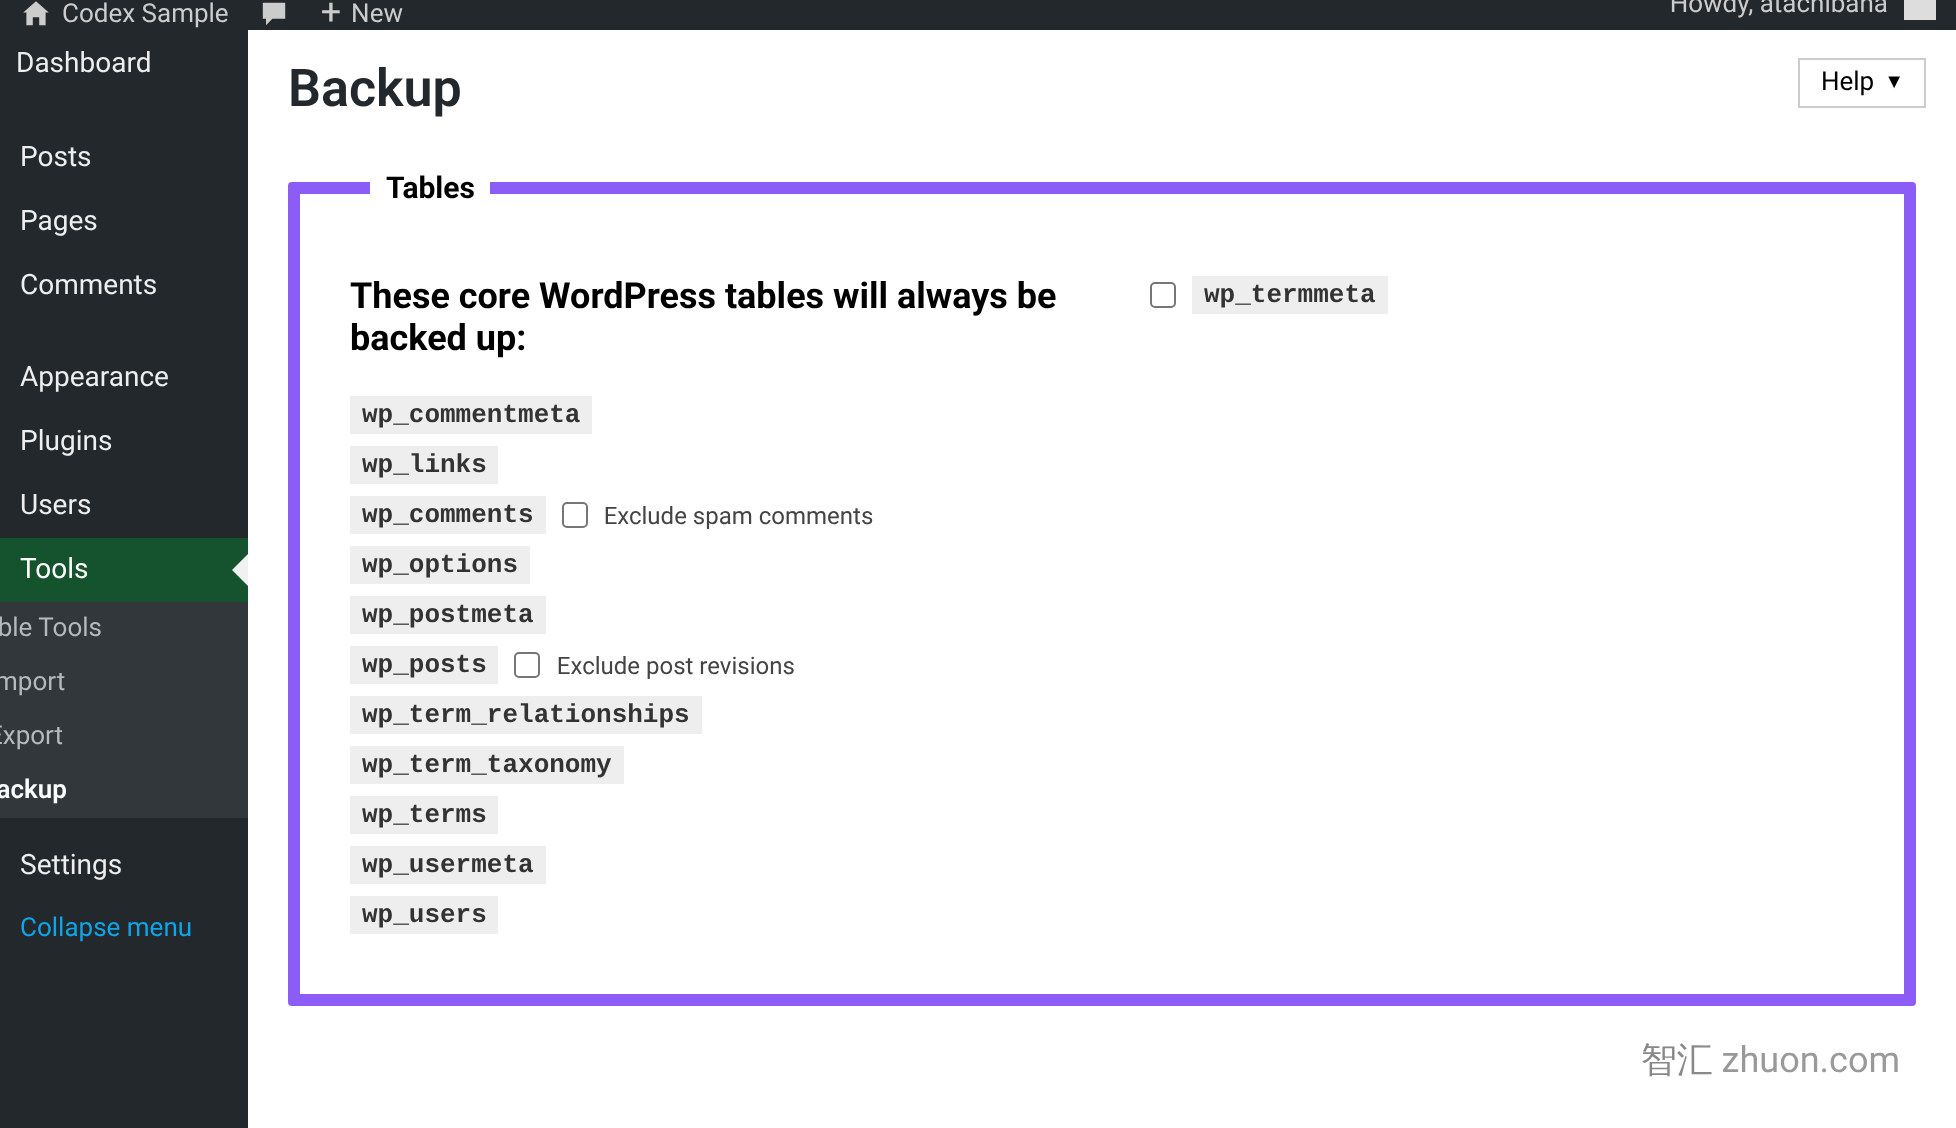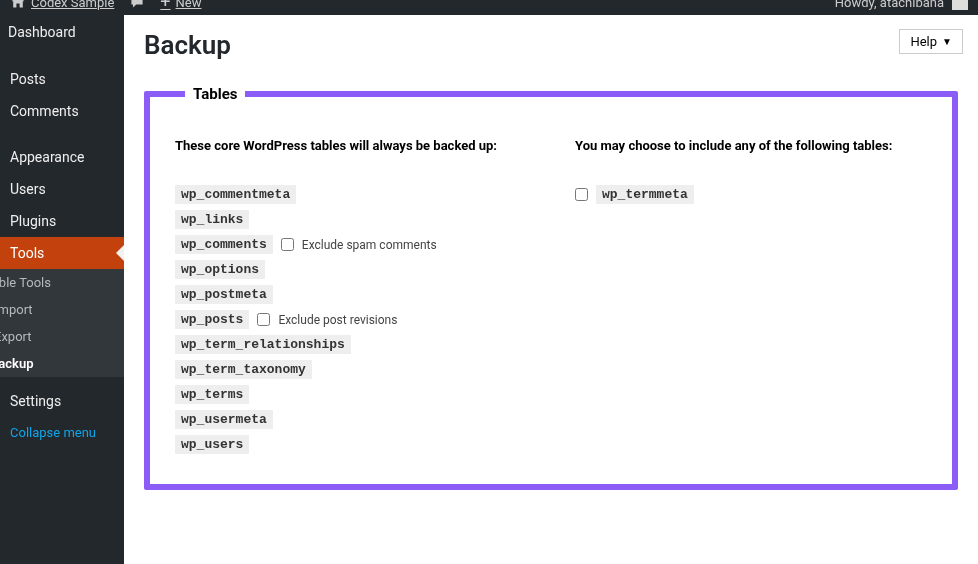--- a/index.html
+++ b/index.html
@@ -1,46 +1,46 @@
 <!DOCTYPE html>
 <html><head>
 <meta charset="utf-8">
 <style>
 * { margin: 0; padding: 0; box-sizing: border-box; }
 body { font-family: -apple-system, BlinkMacSystemFont, "Segoe UI", Roboto, sans-serif; font-size: 13px; background: #fff; width: 978px; height: 564px; overflow: hidden; position: relative; }
 
-.topbar { background: #23282d; height: 15px; color: #ccc; font-size: 13px; display: flex; align-items: flex-end; padding: 4px 10px; position: relative; text-decoration: underline; }
+.topbar { background: #23282d; height: 15px; color: #ccc; font-size: 13px; display: flex; align-items: flex-start; padding: 4px 10px; position: relative; }
 .topbar-left { display: flex; align-items: center; gap: 15px; margin-top: -6px; }
 .topbar-item { display: flex; align-items: center; gap: 5px; color: #ccc; cursor: pointer; }
 .topbar-right { position: absolute; right: 10px; top: -6px; display: flex; align-items: center; gap: 8px; color: #ccc; }
 .avatar-square { width: 16px; height: 16px; background: #ddd; display: inline-block; }
 
 .layout { display: flex; height: 549px; }
 .sidebar { width: 124px; background: #23282d; color: #eee; font-size: 14px; overflow: hidden; }
 .sidebar-item { padding: 8px 10px; color: #eee; cursor: pointer; font-size: 14px; }
 .sidebar-item.top { font-size: 14px; padding: 9px 8px; }
-.sidebar-item.current { background: #c2410c; color: #fff; font-weight: 400; position: relative; }
+.sidebar-item.current { background: #14532d; color: #fff; font-weight: 400; position: relative; }
 .sidebar-item.current::after { content: ""; position: absolute; right: 0; top: 50%; margin-top: -8px; border: 8px solid transparent; border-right-color: #f1f1f1; }
 .sidebar-sub { padding: 6px 4px 6px 0px; color: #b4b9be; font-size: 13px; cursor: pointer; margin-left: -4px; }
 .sidebar-sub.active { color: #fff; font-weight: 600; }
 .sidebar-sep { height: 14px; }
 .collapse { color: #0ea5e9; padding: 8px 10px; font-size: 13px; cursor: pointer; }
 
 .content { flex: 1; background: #fff; padding: 15px 20px 20px 20px; position: relative; }
 .help-btn { position: absolute; top: 14px; right: 15px; background: #fff; border: 1px solid #ccc; padding: 4px 10px; font-size: 13px; cursor: pointer; display: flex; align-items: center; gap: 5px; }
 .help-btn .tri { font-size: 10px; }
 h1.page-title { font-size: 26px; font-weight: 600; color: #23282d; margin-bottom: 25px; }
 
 fieldset.tables { border: 6px solid #8b5cf6; border-radius: 2px; padding: 35px 25px 30px 25px; position: relative; }
 fieldset.tables legend { font-size: 15px; font-weight: 700; padding: 0 8px; margin-left: 10px; }
 
 .cols { display: flex; gap: 30px; }
 .col-left { flex: 0 0 370px; }
 .col-right { flex: 1; }
-.col-head { font-size: 13px; font-weight: 700; margin-bottom: 32px; }
+.col-head { font-size: 18px; font-weight: 700; margin-bottom: 18px; }
 
 .tbl-list { display: flex; flex-direction: column; gap: 6px; }
 .tbl-row { display: flex; align-items: center; gap: 8px; }
 .tbl-name { background: #eee; font-family: "Courier New", monospace; font-size: 13px; padding: 2px 6px; font-weight: 600; color: #333; }
 .opt-label { font-size: 12px; color: #444; }
 input[type=checkbox] { width: 13px; height: 13px; cursor: pointer; }
 
 .watermark { position: absolute; bottom: 22px; right: 28px; font-size: 18px; color: #999; font-weight: 400; pointer-events: none; }
 .watermark .zh { color: #888; }
 
@@ -72,25 +72,26 @@
     <span>Howdy, atachibana</span>
     <span class="avatar-square"></span>
   </div>
 </div>
 
 <div class="layout">
   <div class="sidebar">
     <div class="sidebar-item top">Dashboard</div>
     <div class="sidebar-sep"></div>
     <div class="sidebar-item">Posts</div>
+    <div class="sidebar-item">Pages</div>
     <div class="sidebar-item">Comments</div>
     <div class="sidebar-sep"></div>
     <div class="sidebar-item">Appearance</div>
+    <div class="sidebar-item">Plugins</div>
     <div class="sidebar-item">Users</div>
-    <div class="sidebar-item">Plugins</div>
     <div class="sidebar-item current">Tools</div>
     <div style="background:#32373c; padding-left:6px; overflow:hidden;">
       <div class="sidebar-sub" style="margin-left:-42px;">Available Tools</div>
       <div class="sidebar-sub" style="margin-left:-12px;">Import</div>
       <div class="sidebar-sub" style="margin-left:-12px;">Export</div>
       <div class="sidebar-sub active" style="margin-left:-16px;">Backup</div>
     </div>
     <div class="sidebar-item" style="margin-top:8px;">Settings</div>
     <div class="collapse">Collapse menu</div>
   </div>
@@ -141,25 +142,27 @@
               </div>
             <div class="tbl-row">
                 <span class="tbl-name">wp_usermeta</span>
               </div>
             <div class="tbl-row">
                 <span class="tbl-name">wp_users</span>
               </div>
           </div>
         </div>
         <div class="col-right">
-          <div class="col-head">You may choose to include any of the following tables:</div>
           <div class="tbl-list">
             <div class="tbl-row">
               <input type="checkbox" style="">
               <span class="tbl-name">wp_termmeta</span>
             </div>
           </div>
         </div>
       </div>
     </fieldset>
 
+    <div class="watermark">
+      <span class="zh">智汇</span> <span>zhuon.com</span>
+    </div>
   </div>
 </div>
 
 </body></html>

